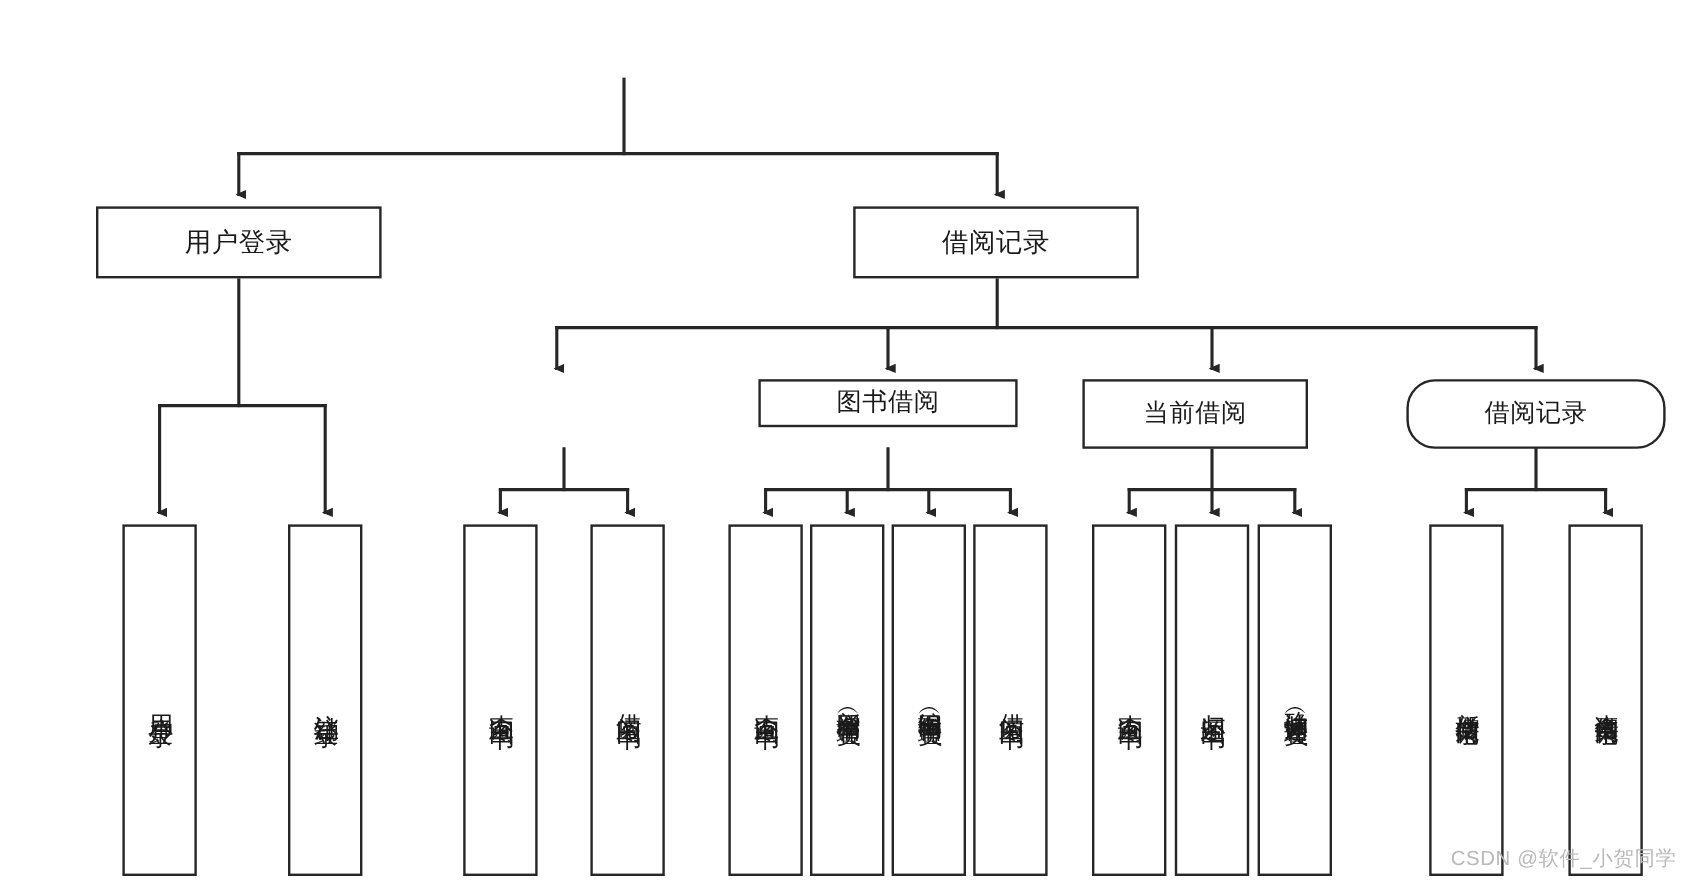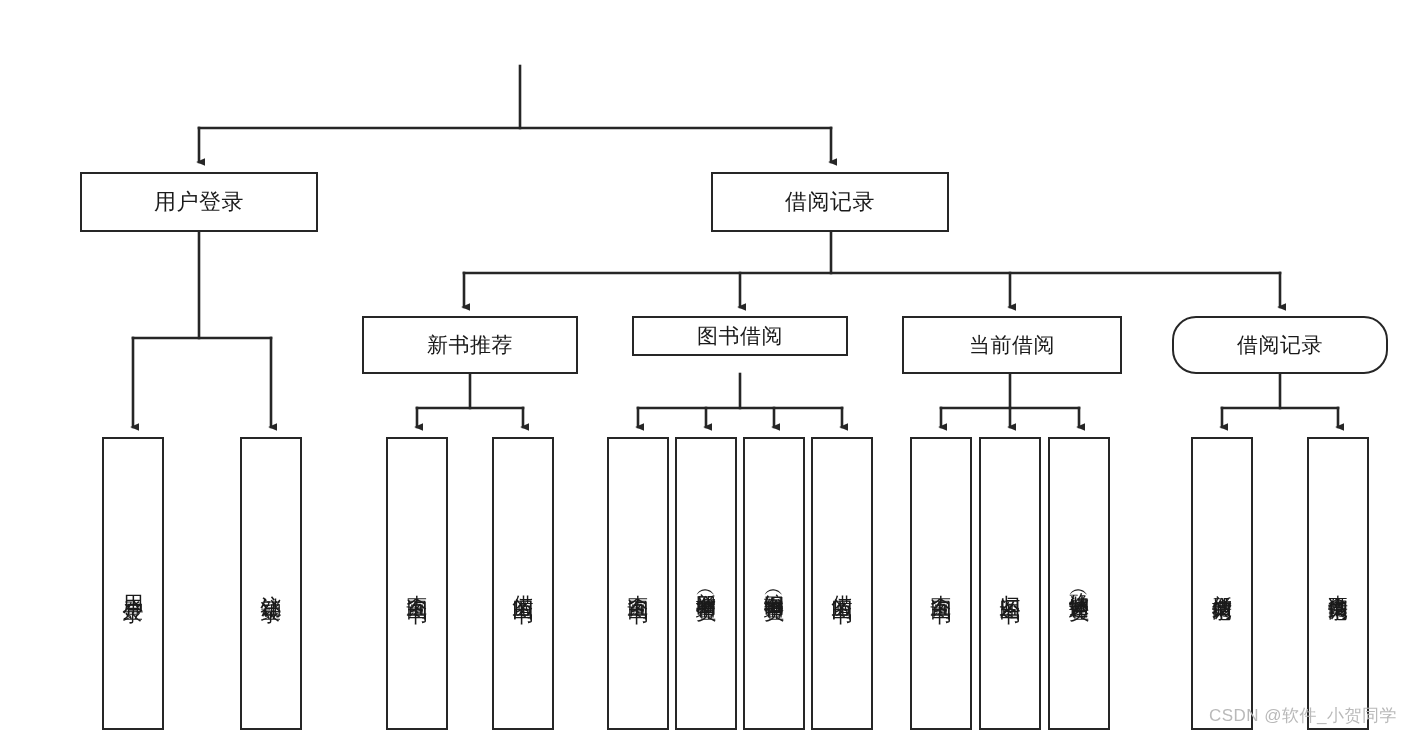--- a/index.html
+++ b/index.html
@@ -136,27 +136,24 @@
   </svg>
 
 
   <div class="node-box node-l2" style="left:80px; top:172px; width:238px; height:60px;">
     <span class="node-label">用户登录</span>
   </div>
   <div class="node-box node-l2" style="left:711px; top:172px; width:238px; height:60px;">
     <span class="node-label">借阅记录</span>
   </div>
 
-  <div class="node-box node-l3" style="left:362px; top:316px; width:216px; height:58px;">
-    <span class="node-label">新书推荐</span>
-  </div>
   <div class="node-box node-l3" style="left:632px; top:316px; width:216px; height:40px;">
     <span class="node-label">图书借阅</span>
   </div>
-  <div class="node-box node-l3" style="left:902px; top:316px; width:220px; height:58px;">
+  <div class="node-box node-l3" style="left:902px; top:316px; width:188px; height:58px;">
     <span class="node-label">当前借阅</span>
   </div>
   <div class="node-box node-l3" style="left:1172px; top:316px; width:216px; height:58px;border-radius:24px;">
     <span class="node-label">借阅记录</span>
   </div>
 
   <div class="node-box node-leaf" style="left:102px; top:437px; width:62px; height:293px;">
     <span class="node-label">用户登录</span>
   </div>
   <div class="node-box node-leaf" style="left:240px; top:437px; width:62px; height:293px;">

